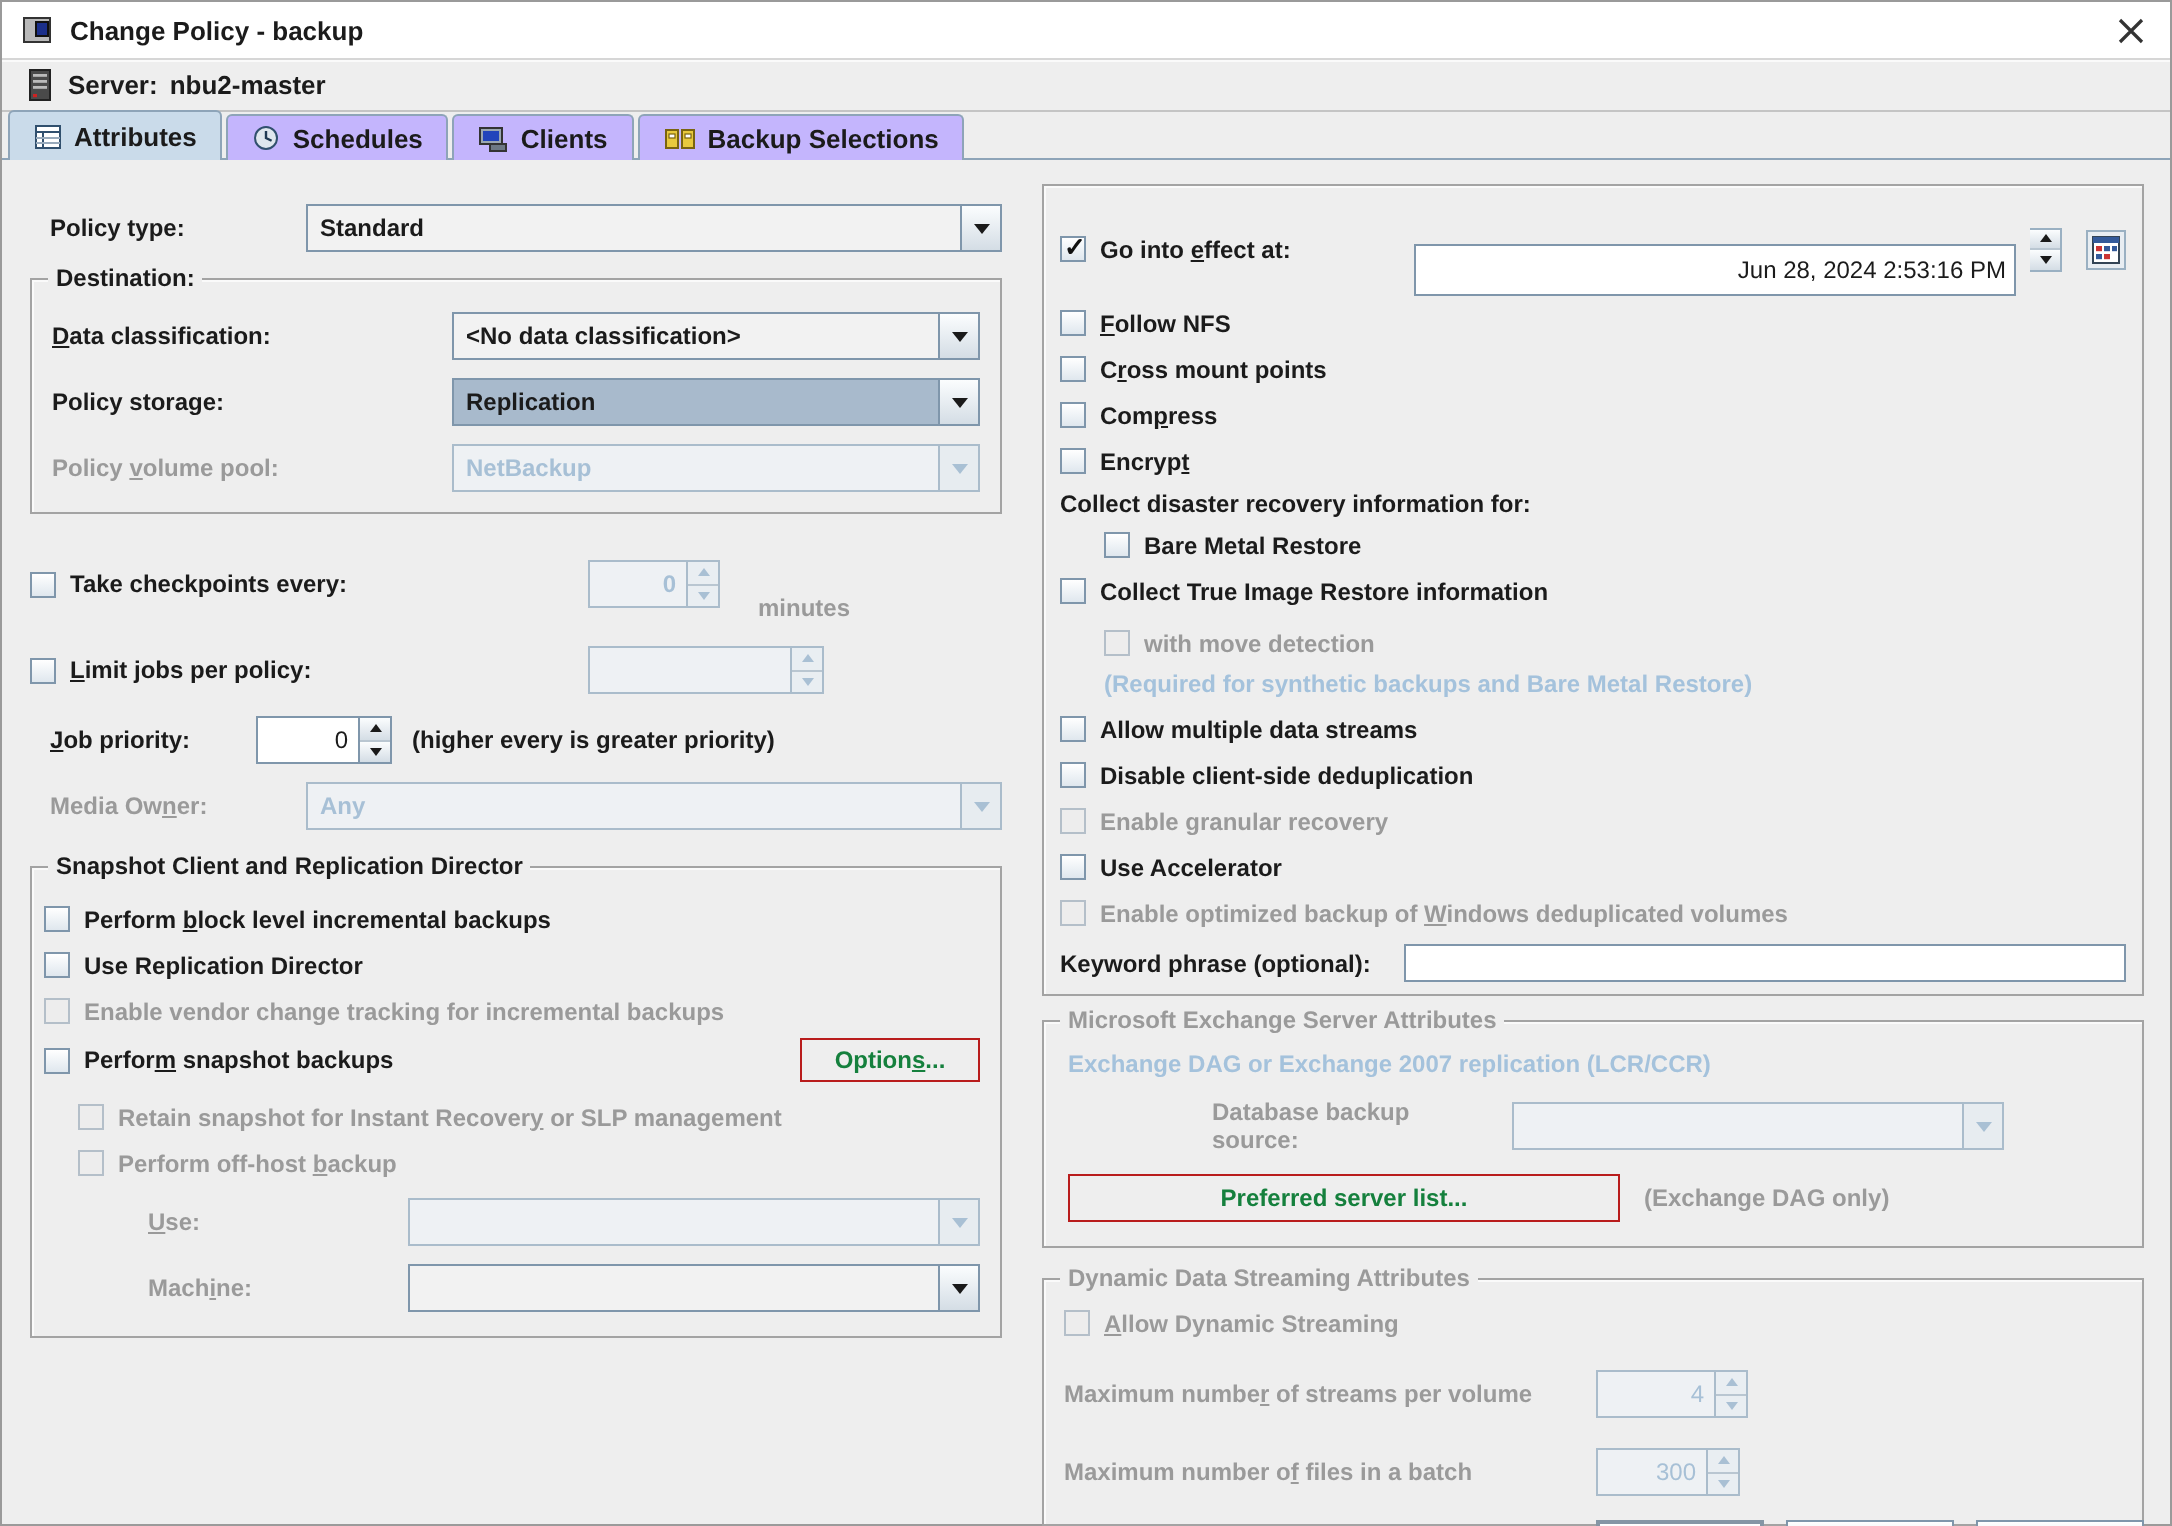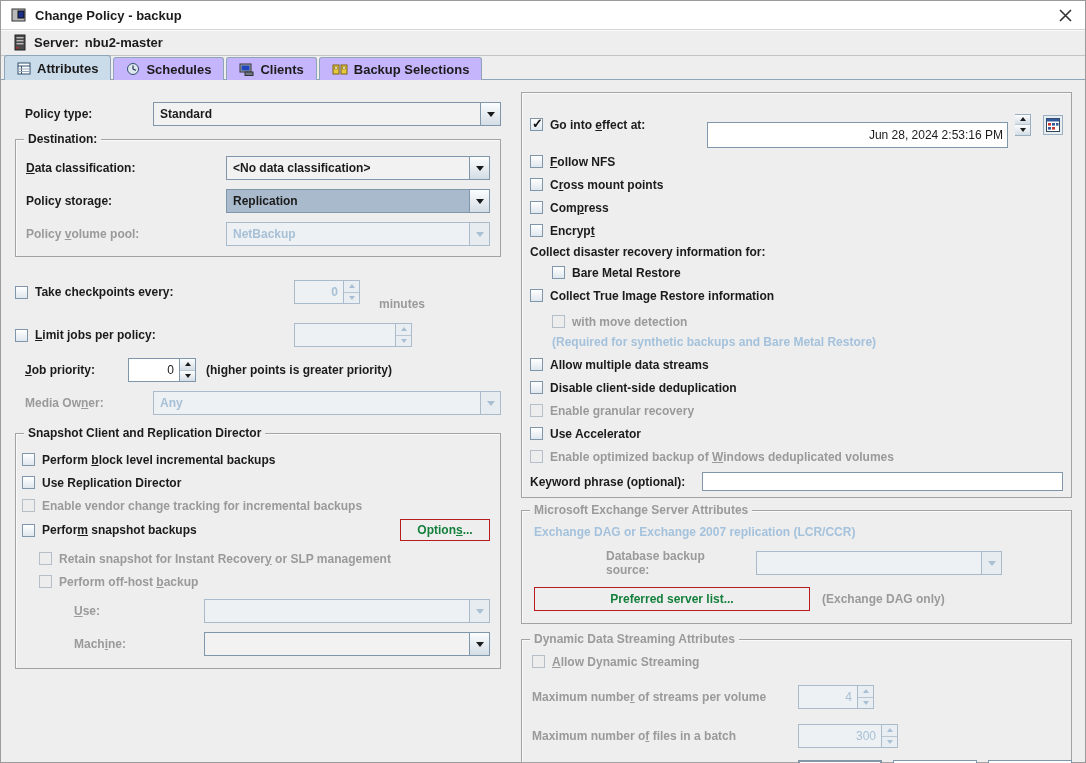--- a/index.html
+++ b/index.html
@@ -249,21 +249,21 @@
           <span class="sval">0</span>
           <span class="sbtns">
               <div>
                 <span class="tri-u"></span>
               </div>
               <div>
                 <span class="tri-d"></span>
               </div>
             </span>
         </span>
-        <span class="lbl" style="margin-left:10px;">(higher points is greater priority)</span>
+        <span class="lbl" style="margin-left:10px;">(higher every is greater priority)</span>
       </div>
 
       <div class="row" style="margin-top:9px;">
         <span class="lbl dis" style="width:128px;padding-left:10px;">Media Ow<u>n</u>er:</span>
         <div class="combo off" style="flex:1;">
           <span class="val">Any</span>
           <span class="dbtn">
               <span class="tri"></span>
             </span>
         </div>
@@ -441,21 +441,21 @@
                   <span class="tri-u"></span>
                 </div>
                 <div>
                   <span class="tri-d"></span>
                 </div>
               </span>
           </span>
         </div>
         <div class="row" style="margin-top:15px;">
           <span class="lbl dis" style="width:266px;">Maximum number o<u>f</u> files in a batch</span>
-          <span class="spinner off" style="width:100px;">
+          <span class="spinner off" style="width:72px;">
             <span class="sval">300</span>
             <span class="sbtns">
                 <div>
                   <span class="tri-u"></span>
                 </div>
                 <div>
                   <span class="tri-d"></span>
                 </div>
               </span>
           </span>

